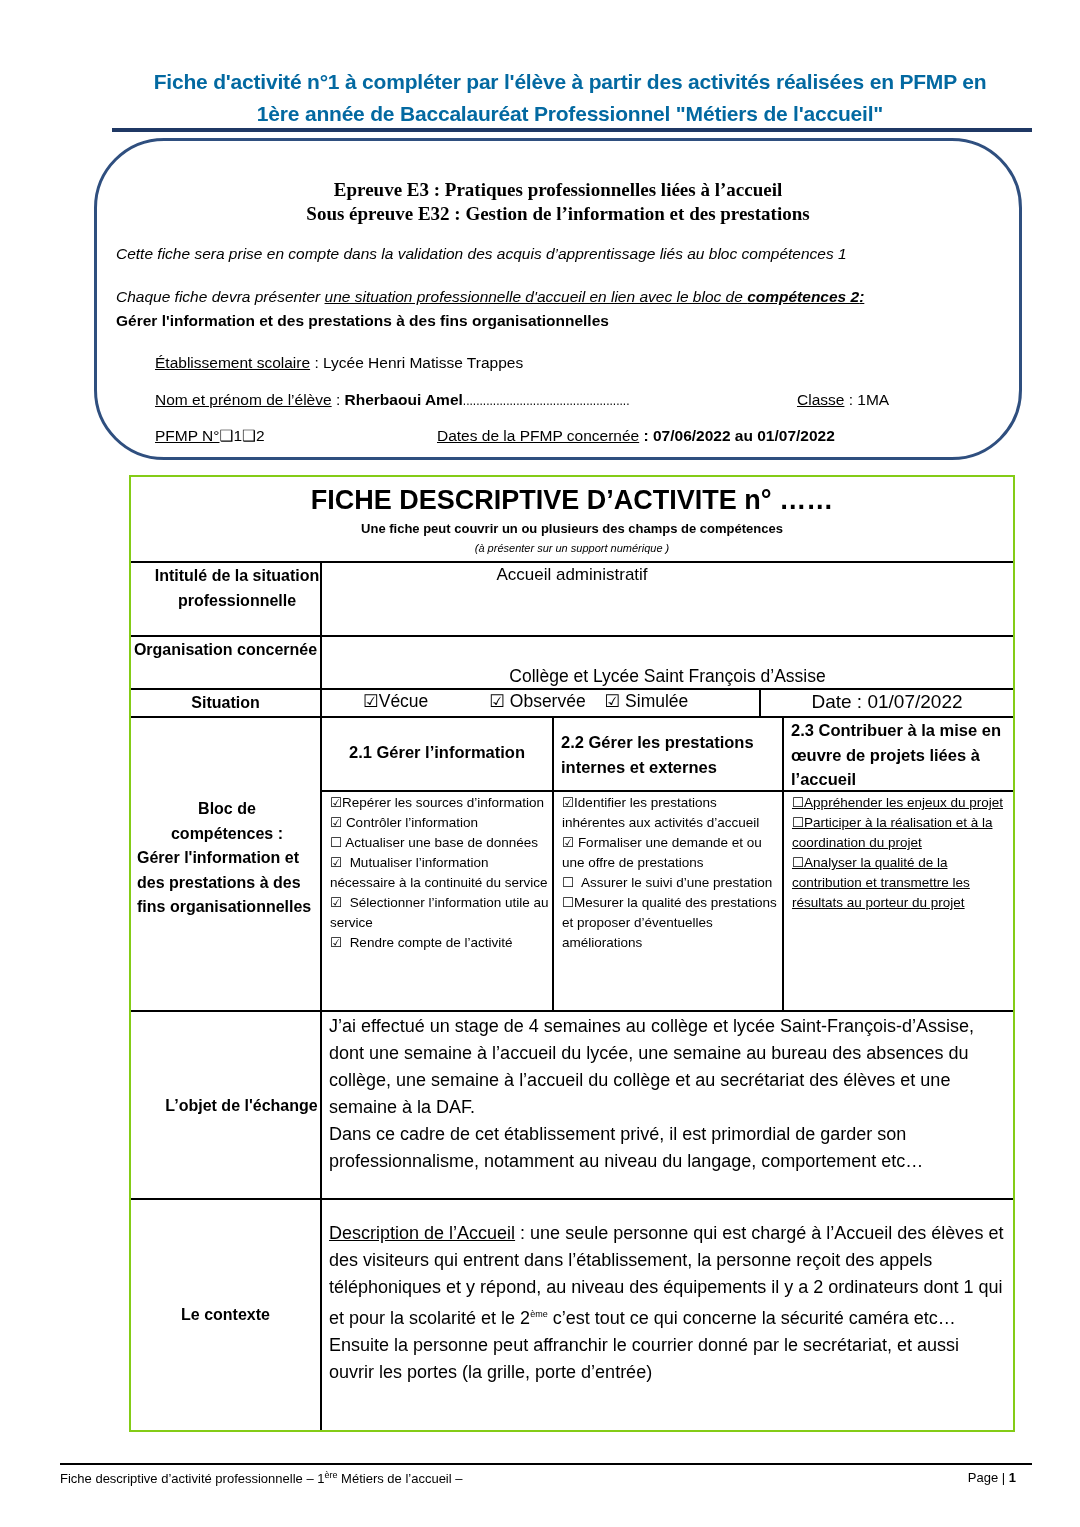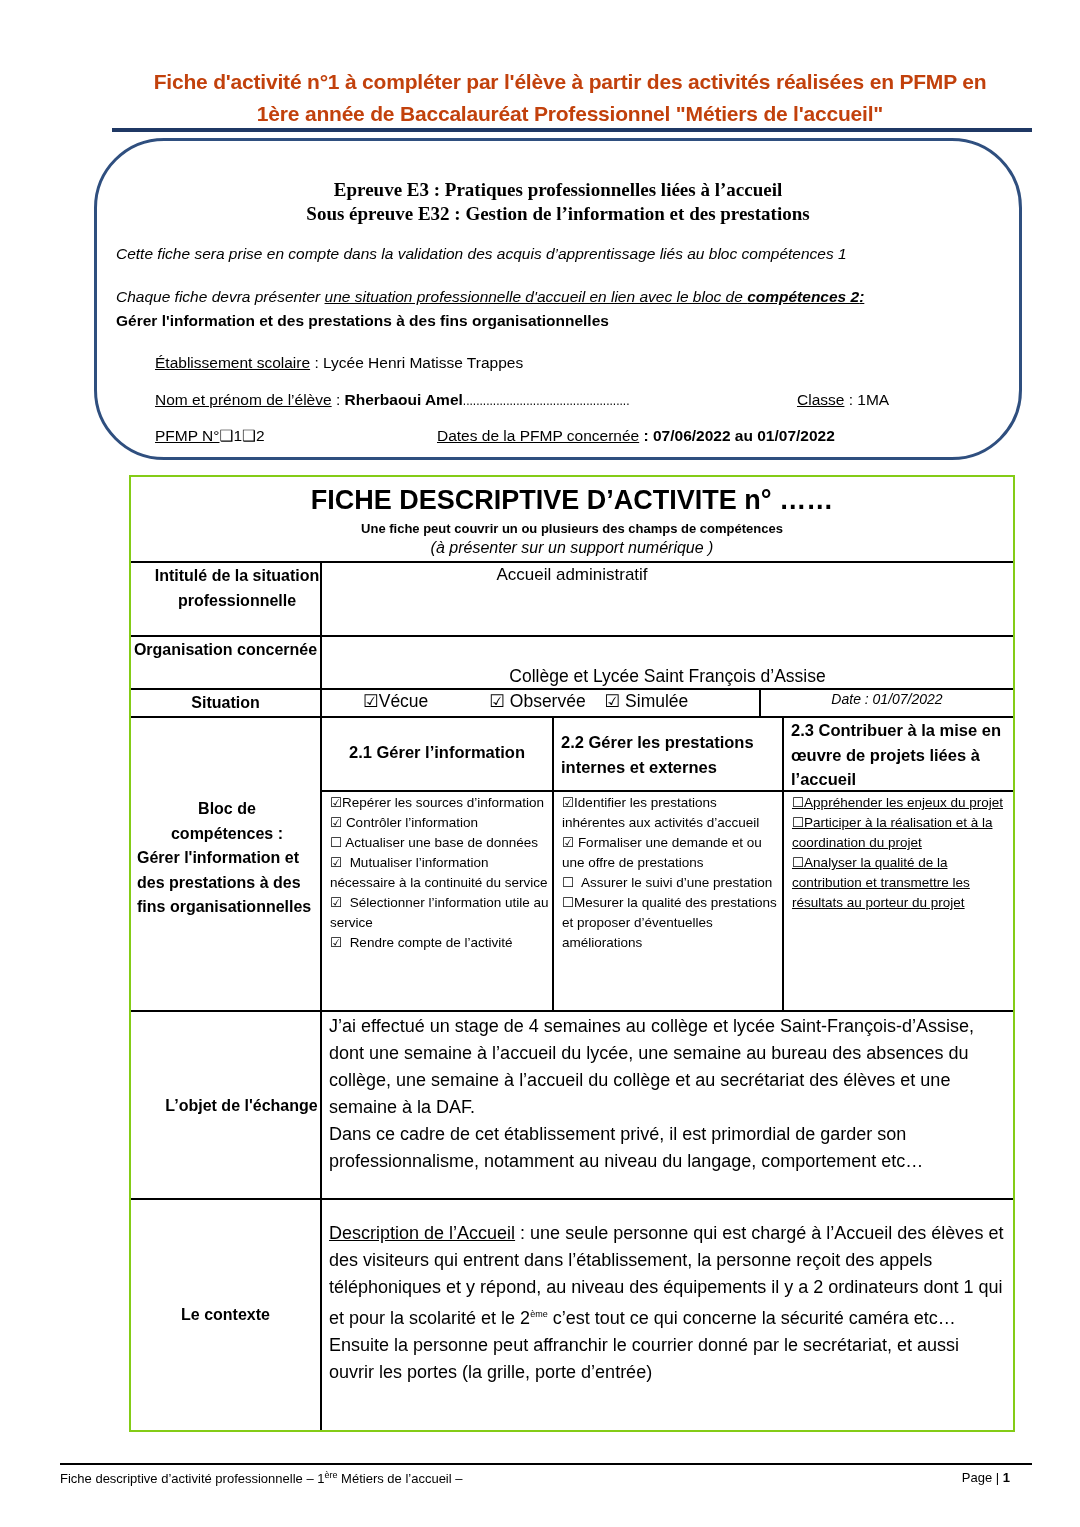--- a/index.html
+++ b/index.html
@@ -1,18 +1,18 @@
 <!DOCTYPE html>
 <html><head>
 <meta charset="utf-8">
 <style>
   html, body { margin:0; padding:0; background:#ffffff; }
   body { width:1080px; height:1527px; position:relative; font-family:"Liberation Sans", sans-serif; color:#000; overflow:hidden; }
   .narrow { font-family:"Liberation Sans Narrow","Liberation Sans", sans-serif; }
-  #title { position:absolute; left:100px; top:66px; width:940px; text-align:center; color:#c2410c; font-weight:bold; font-size:21px; line-height:32px; letter-spacing:-0.2px; }
+  #title { position:absolute; left:100px; top:66px; width:940px; text-align:center; color:#0369a1; font-weight:bold; font-size:21px; line-height:32px; letter-spacing:-0.2px; }
   #title-rule { position:absolute; left:112px; top:128px; width:920px; height:4px; background:#1f3864; }
   #box { position:absolute; left:94px; top:138px; width:928px; height:322px; border:3px solid #2f4f7f; border-radius:70px; box-sizing:border-box; }
   .serif { font-family:"Liberation Serif", serif; }
   #epreuve { position:absolute; left:94px; top:178px; width:928px; text-align:center; font-weight:bold; font-size:19px; line-height:24px; }
   .line { position:absolute; font-size:15.5px; white-space:nowrap; }
   .it { font-style:italic; }
   .u { text-decoration:underline; }
   .b { font-weight:bold; }
   #fiche { position:absolute; left:129px; top:475px; width:886px; height:957px; border:2px solid #84cc16; box-sizing:border-box; }
   .hline { position:absolute; height:2px; background:#000; }
@@ -59,42 +59,42 @@
 </div>
 <div class="line" style="left:437px; top:427px;">
   <span class="u">Dates de la PFMP concernée</span><span class="b"> : 07/06/2022 au 01/07/2022</span>
 </div>
 
 <div id="fiche">
 
   <div class="cell" style="left:0; top:4px; width:882px; text-align:center;">
     <div class="narrow b" style="font-size:27px; line-height:38px;">FICHE DESCRIPTIVE D’ACTIVITE n° ……</div>
     <div class="b" style="font-size:13px; line-height:20px;">Une fiche peut couvrir un ou plusieurs des champs de compétences</div>
-    <div class="it" style="font-size:16px; line-height:18px;">(à présenter sur un support numérique )</div>
+    <div class="it" style="font-size:11px; line-height:18px;">(à présenter sur un support numérique )</div>
   </div>
   <div class="hline" style="left:0; top:84px; width:882px;"></div>
 
   <div class="vline" style="left:189px; top:84px; height:869px;"></div>
 
   <div class="cell lbl" style="left:0; top:87px; width:212px;">Intitulé de la situation professionnelle</div>
   <div class="cell" style="left:191px; top:88px; width:500px; text-align:center; font-size:17px;">Accueil administratif</div>
   <div class="hline" style="left:0; top:158px; width:882px;"></div>
 
   <div class="cell lbl" style="left:0; top:161px; width:189px;">Organisation concernée</div>
   <div class="cell" style="left:191px; top:189px; width:691px; text-align:center; font-size:17.5px;">Collège et Lycée Saint François d’Assise</div>
   <div class="hline" style="left:0; top:211px; width:882px;"></div>
 
   <div class="cell lbl" style="left:0; top:214px; width:189px;">Situation</div>
   <div class="cell" style="left:232px; top:214px; font-size:17.5px; white-space:nowrap;">
     <span><span>☑</span><span>Vécue</span></span>
     <span style="margin-left:56px;"><span>☑</span> <span>Observée</span></span>
     <span style="margin-left:14px;"><span>☑</span> <span>Simulée</span></span>
   </div>
   <div class="vline" style="left:628px; top:211px; height:28px;"></div>
-  <div class="cell" style="left:630px; top:214px; width:252px; text-align:center; font-size:14px;font-style:italic;">Date : 01/07/2022</div>
+  <div class="cell" style="left:630px; top:214px; width:252px; text-align:center; font-size:19px;">Date : 01/07/2022</div>
   <div class="hline" style="left:0; top:239px; width:882px;"></div>
 
   <div class="cell lbl" style="left:6px; top:303px; width:180px; text-align:left;margin-top:17px;">
     <div style="text-align:center;">Bloc de</div>
     <div style="text-align:center;">compétences :</div>
     <div>Gérer l'information et des prestations à des fins organisationnelles</div>
   </div>
   <div class="vline" style="left:421px; top:239px; height:294px;"></div>
   <div class="vline" style="left:651px; top:239px; height:294px;"></div>
   <div class="hline" style="left:189px; top:313px; width:693px;"></div>
@@ -137,14 +137,14 @@
   <div class="cell lbl" style="left:0; top:826px; width:189px;">Le contexte</div>
   <div class="cell body-text" style="left:198px; top:743px; width:680px;">
     <div><span class="u">Description de l’Accueil</span><span> : une seule personne qui est chargé à l’Accueil des élèves et des visiteurs qui entrent dans l’établissement, la personne reçoit des appels téléphoniques et y répond, au niveau des équipements il y a 2 ordinateurs dont 1 qui et pour la scolarité et le 2</span><sup>ème</sup><span> c’est tout ce qui concerne la sécurité caméra etc…</span></div>
     <div>Ensuite la personne peut affranchir le courrier donné par le secrétariat, et aussi ouvrir les portes (la grille, porte d’entrée)</div>
   </div>
 </div>
 
 <div id="footer-rule"></div>
 <div id="footer">
   <span><span>Fiche descriptive d’activité professionnelle – 1</span><sup>ère</sup><span> Métiers de l’accueil –</span></span>
-  <span style="position:absolute; right:10px; top:0;"><span>Page | </span><b>1</b></span>
+  <span style="position:absolute; right:4px; top:0;"><span>Page | </span><b>1</b></span>
 </div>
 
 </body></html>

